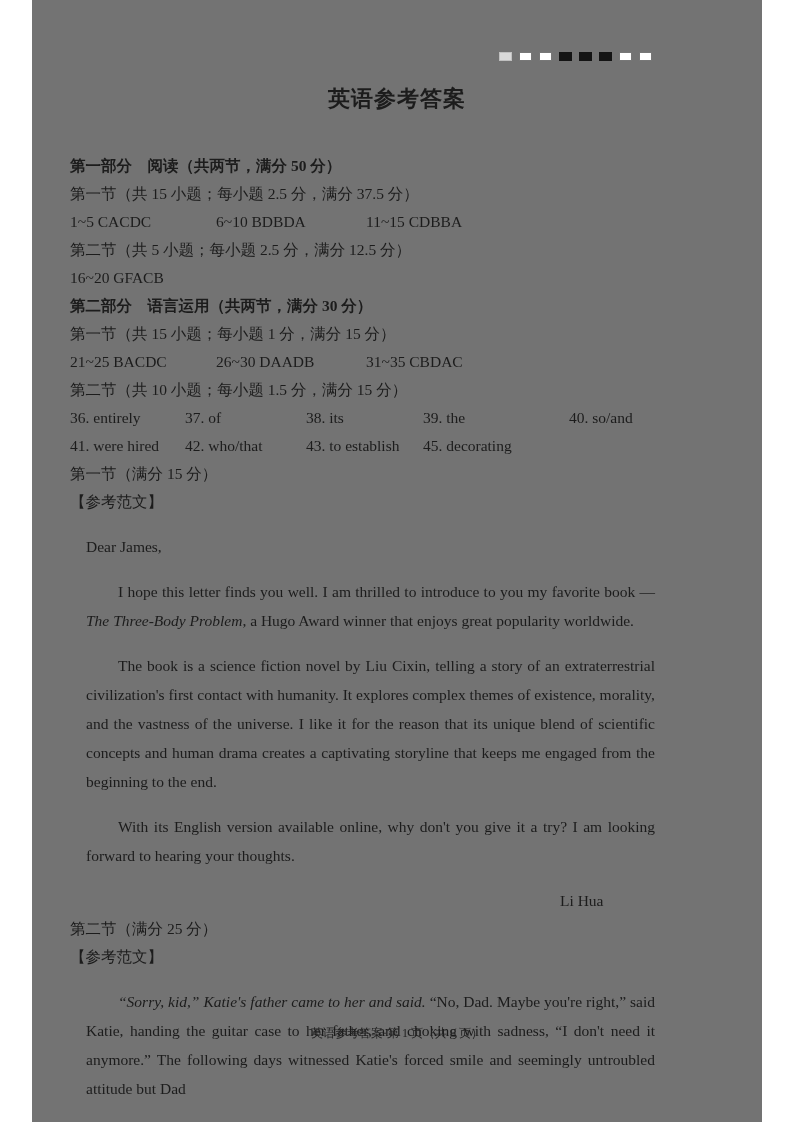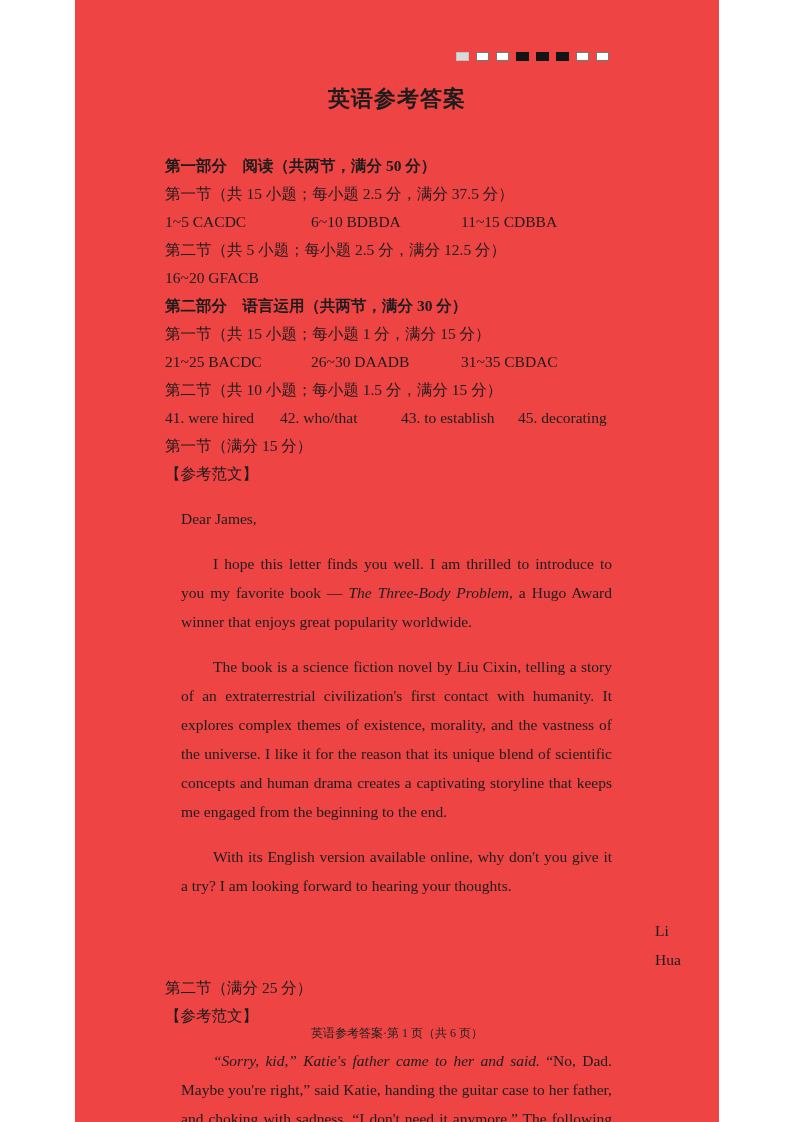--- a/index.html
+++ b/index.html
@@ -1,21 +1,21 @@
 <!DOCTYPE html>
 <html><head>
 <meta charset="utf-8">
 <style>
   html, body { margin: 0; padding: 0; background: #ffffff; }
   .page {
     position: relative;
-    width: 644px;
+    width: 730px;
     height: 1122px;
     margin: 0 auto;
-    background: #ef4444;
+    background: #737373;
     font-family: "Liberation Serif", "DejaVu Serif", serif;
     color: #1c1c1c;
     overflow: hidden;
   }
   .reg-marks {
     position: absolute;
     top: 52px;
     right: 110px;
     display: flex;
     align-items: center;
@@ -33,21 +33,21 @@
   .mark.faint { background: #d9d9d9; border-color: #c0c0c0; }
   .title {
     margin: 0;
     padding-top: 84px;
     text-align: center;
     font-size: 22px;
     font-weight: bold;
     letter-spacing: 1px;
   }
   .content {
-    padding: 38px 91px 0 90px;
+    padding: 38px 91px 0 38px;
     font-size: 15.5px;
   }
   .line { line-height: 28px; }
   .part-heading { font-weight: bold; }
   .ans-row3 { display: flex; line-height: 28px; }
   .ans-row3 span:nth-child(1) { width: 146px; }
   .ans-row3 span:nth-child(2) { width: 150px; }
   .ans-row5 {
     display: grid;
     grid-template-columns: 115px 121px 117px 146px auto;
@@ -106,20 +106,27 @@
 
     <div class="line part-heading">第二部分　语言运用（共两节，满分 30 分）</div>
     <div class="line">第一节（共 15 小题；每小题 1 分，满分 15 分）</div>
     <div class="ans-row3">
       <span>21~25 BACDC</span>
       <span>26~30 DAADB</span>
       <span>31~35 CBDAC</span>
     </div>
     <div class="line">第二节（共 10 小题；每小题 1.5 分，满分 15 分）</div>
     <div class="ans-row5">
+      <span>36. entirely</span>
+      <span>37. of</span>
+      <span>38. its</span>
+      <span>39. the</span>
+      <span>40. so/and</span>
+    </div>
+    <div class="ans-row5">
       <span>41. were hired</span>
       <span>42. who/that</span>
       <span>43. to establish</span>
       <span>45. decorating</span>
     </div>
 
     <div class="line">第一节（满分 15 分）</div>
     <div class="line">【参考范文】</div>
 
     <div class="essay">

